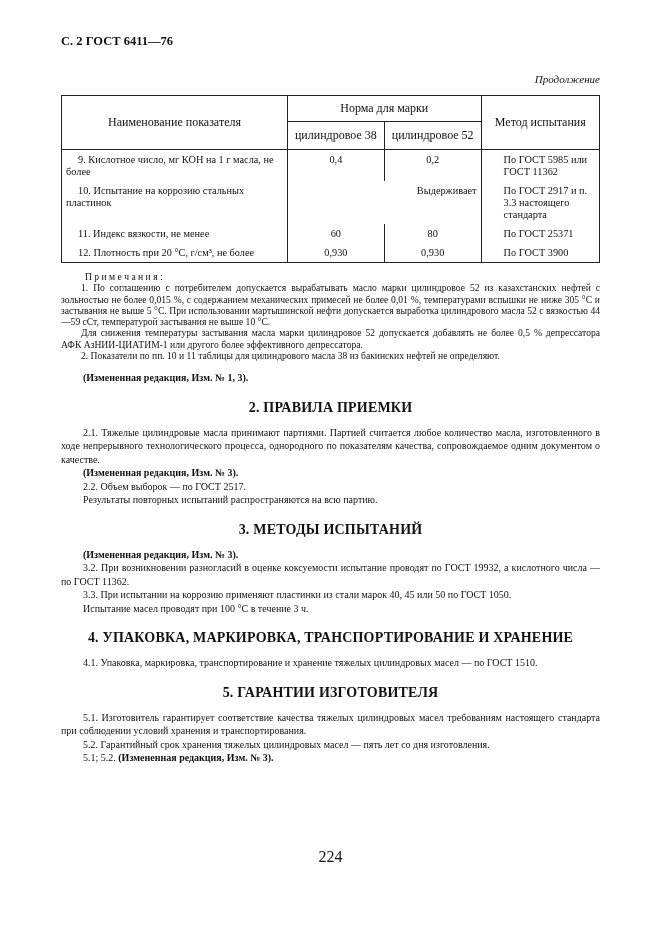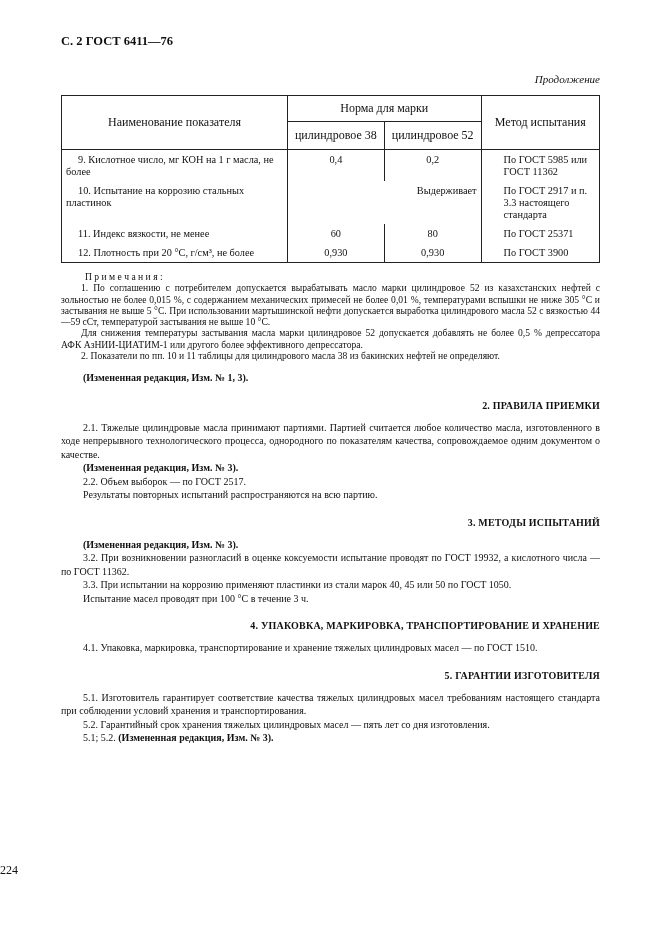--- a/index.html
+++ b/index.html
@@ -45,27 +45,27 @@
   .notes p { text-indent:20px; }
   .notes .notes-label { text-indent:24px; text-align:left; }
 
   .para {
     font-size:10px; line-height:13.5px; text-align:justify; text-indent:22px;
   }
   .bold { font-weight:bold; }
   .amendment-gap { margin-top:10px; }
 
   h2 {
-    font-size:10px; font-weight:bold; text-align:right;
+    font-size:14px; font-weight:bold; text-align:center;
     margin:15px 0 10px 0; letter-spacing:0.2px;
   }
 
   .page-number {
-    position:absolute; left:0; right:0; bottom:58px;
-    font-size:12px;
+    position:absolute; left:0; right:0; bottom:70px;
+    text-align:center; font-size:16px;
   }
 </style>
 </head>
 <body>
 
 <div class="page">
 
   <div class="doc-header">С. 2 ГОСТ 6411—76</div>
 
   <div class="continuation">Продолжение</div>

